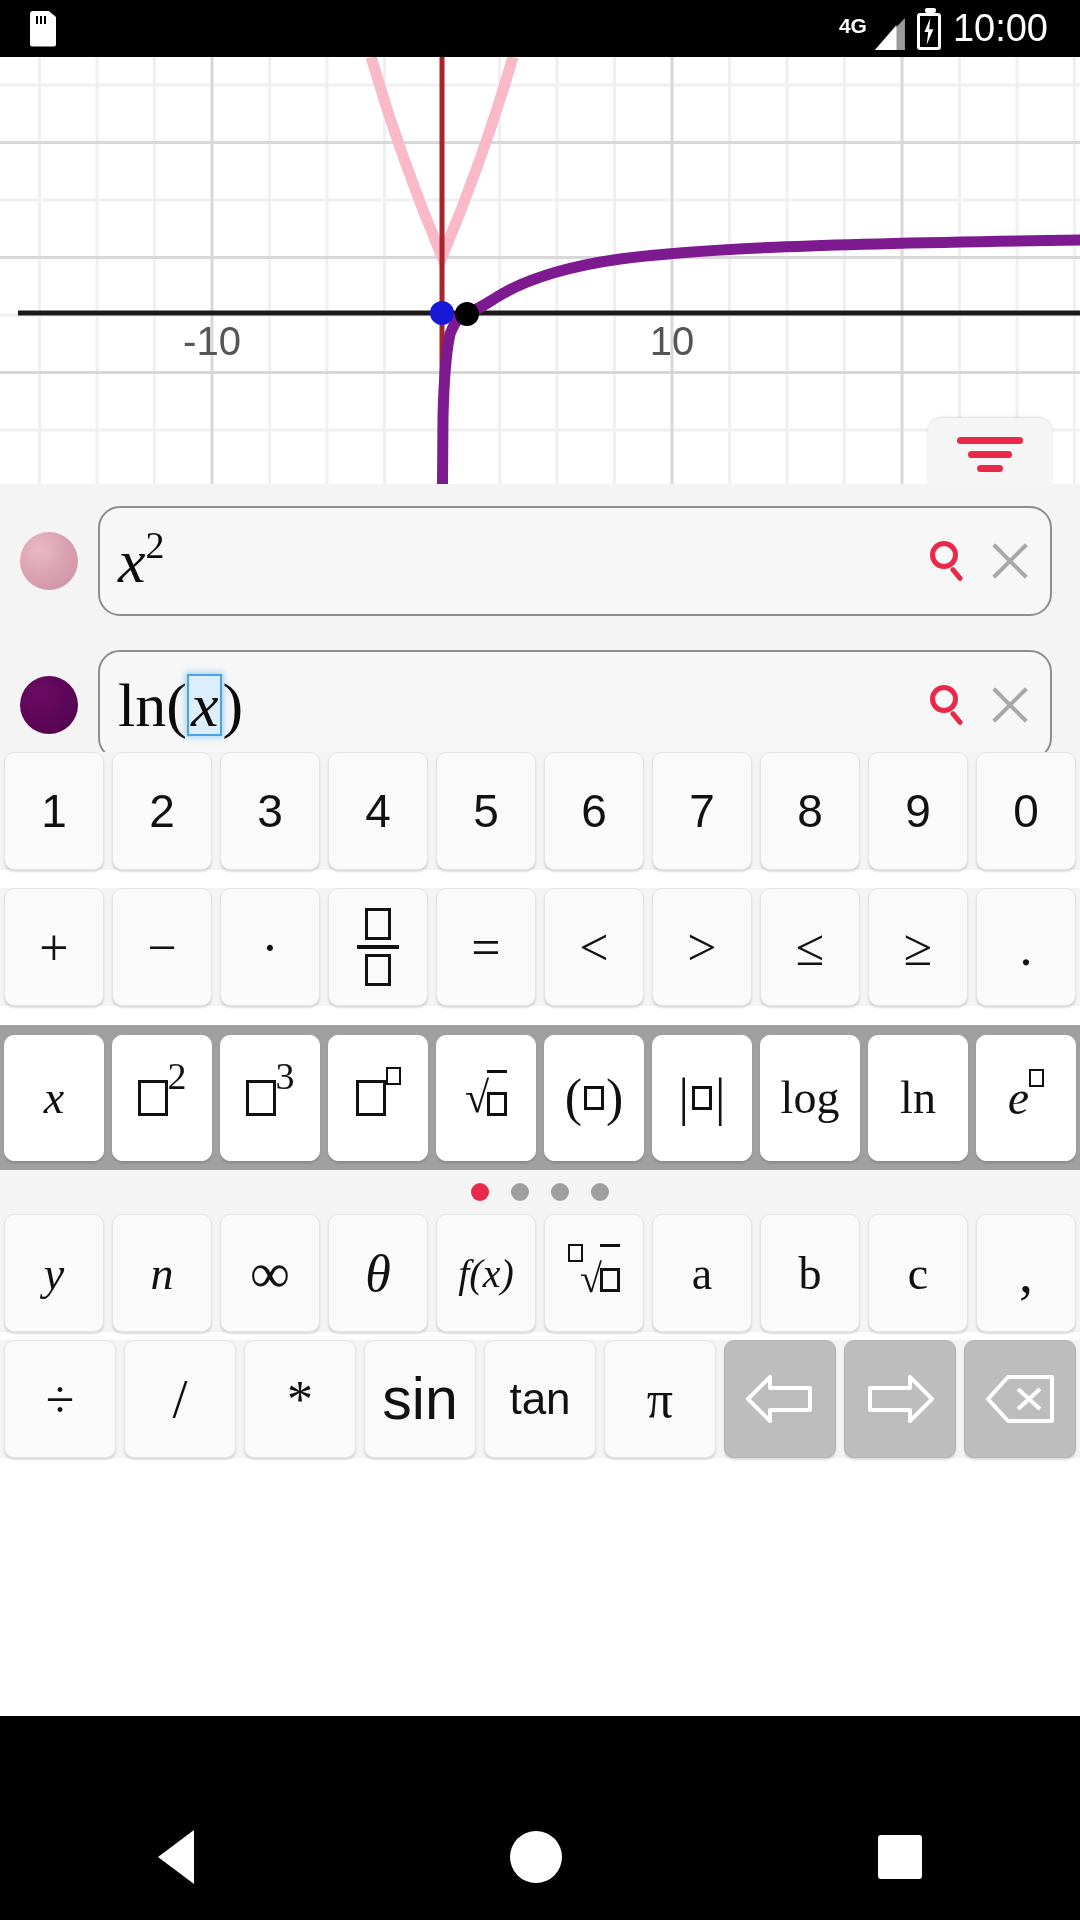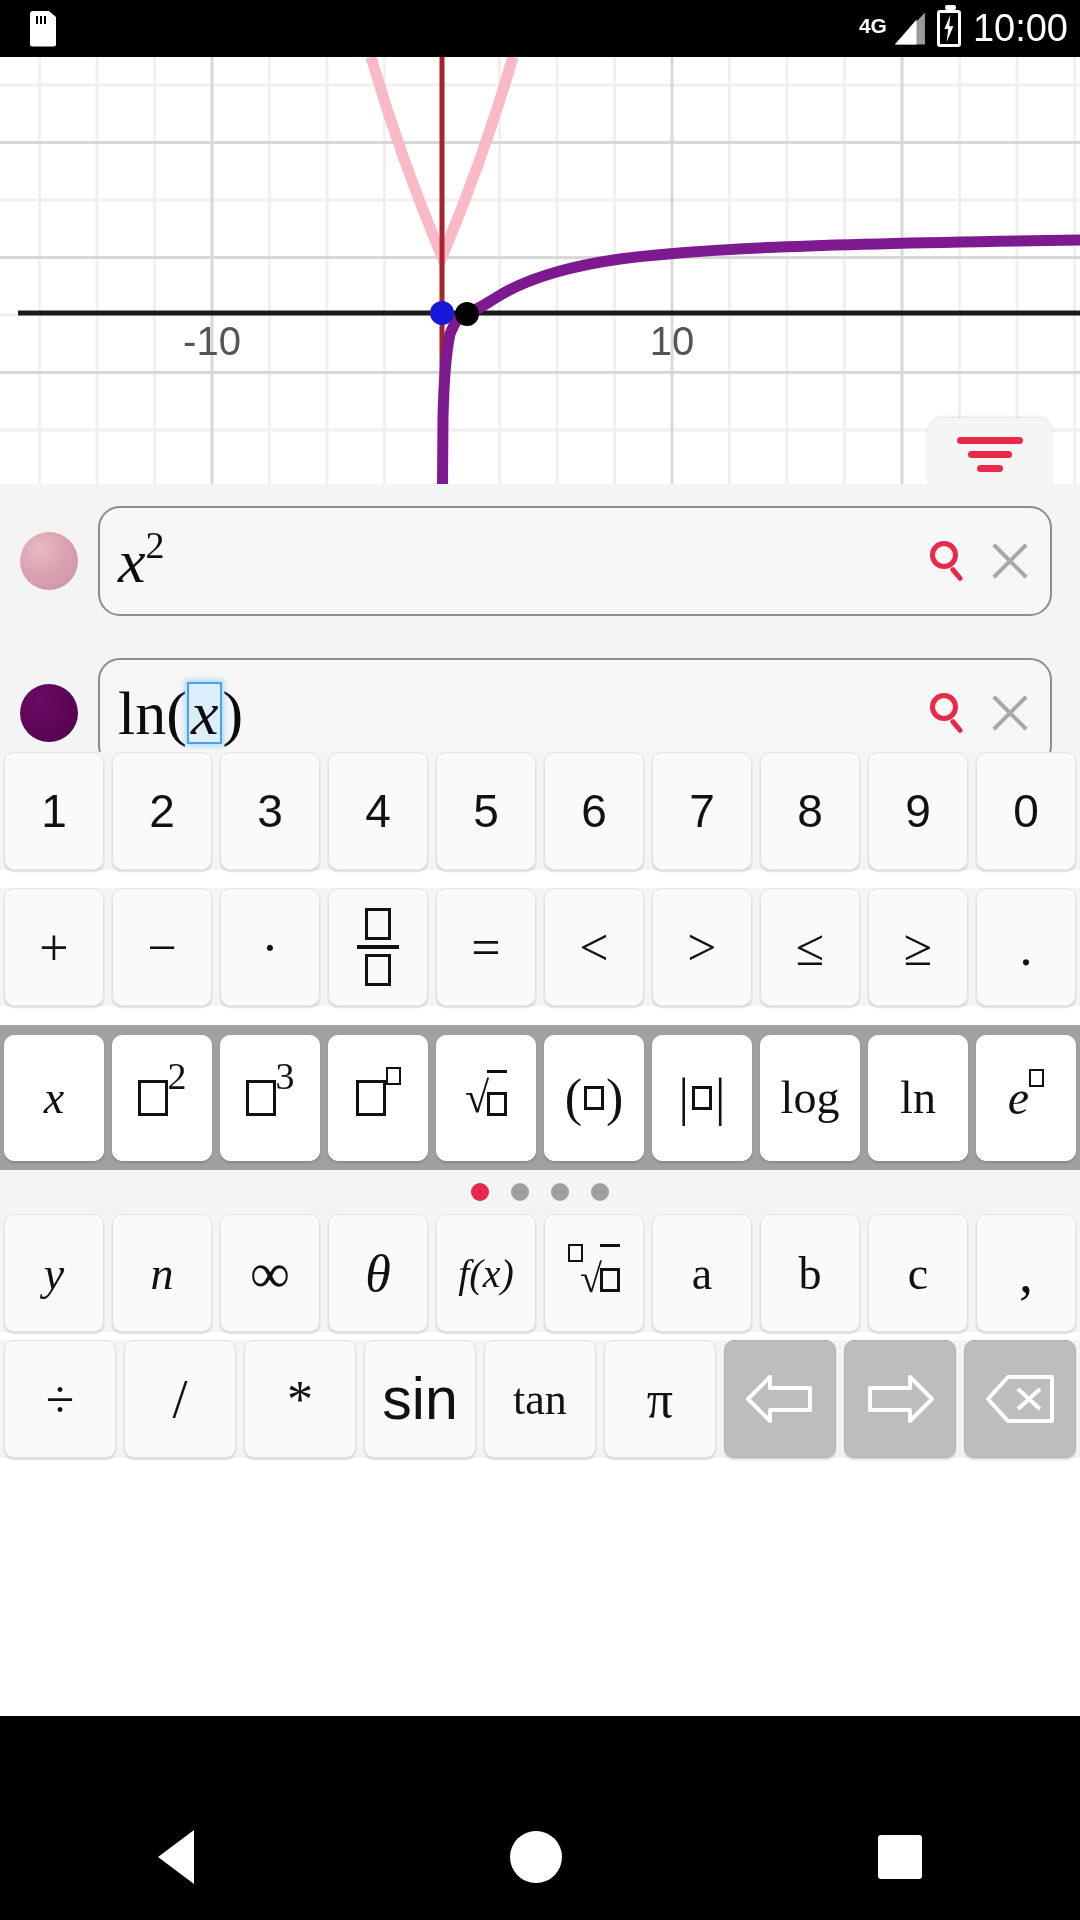--- a/index.html
+++ b/index.html
@@ -13,22 +13,22 @@
 
   
   .statusbar {
     position: absolute; top: 0; left: 0;
     width: 1080px; height: 57px;
     background: #000000;
     display: flex; align-items: center;
   }
   .sb-left { padding-left: 30px; display: flex; align-items: center; }
   .sb-right {
-    margin-left: auto; padding-right: 12px;
-    display: flex; align-items: center; gap: 12px;
+    margin-left: auto; padding-right: 32px;
+    display: flex; align-items: flex-end; gap: 12px;
   }
   .sd-icon { width: 26px; height: 36px; position: relative; }
   .sd-icon .body {
     position: absolute; left: 0; top: 0; width: 26px; height: 36px;
     background: #fff; border-radius: 3px;
     clip-path: polygon(0 0, 70% 0, 100% 18%, 100% 100%, 0 100%);
   }
   .sd-icon .pins {
     position: absolute; left: 6px; top: 5px;
     width: 12px; height: 8px;
@@ -77,21 +77,21 @@
   .expr-panel {
     position: absolute; top: 484px; left: 0;
     width: 1080px; height: 268px;
     background: #f4f4f4;
   }
   .expr-row {
     position: absolute; left: 0; width: 1080px; height: 118px;
     display: flex; align-items: center;
   }
   .expr-row.r1 { top: 18px; }
-  .expr-row.r2 { top: 170px; }
+  .expr-row.r2 { top: 162px; }
   .dot {
     width: 58px; height: 58px; border-radius: 50%;
     margin-left: 20px; flex: 0 0 auto;
   }
   .dot.pink { background: radial-gradient(circle at 34% 30%, #e9b9c4 0%, #dba3b2 45%, #c98fa1 100%); }
   .dot.purple { background: radial-gradient(circle at 34% 30%, #6d0a66 0%, #5d0658 50%, #4e0449 100%); }
   .expr-box {
     flex: 1 1 auto;
     margin-left: 20px; margin-right: 28px;
     height: 110px;
@@ -424,21 +424,21 @@
     <div class="key">b</div>
     <div class="key">c</div>
     <div class="key" style="font-size:56px">,</div>
   </div>
 
   <div class="kb row-funcs kb-row">
     <div class="key" style="font-size:52px">÷</div>
     <div class="key" style="font-size:54px">/</div>
     <div class="key" style="font-size:52px">*</div>
     <div class="key" style="font-family:'Liberation Sans',sans-serif;font-size:59px">sin</div>
-    <div class="key" style="font-family:Liberation Serif, serif;font-size:44px">tan</div>
+    <div class="key" style="font-family:Liberation Sans, sans-serif;font-size:44px">tan</div>
     <div class="key" style="font-size:52px">π</div>
     <div class="key gray">
       <svg class="arrow-ic" viewBox="0 0 72 52">
         <path d="M26 4 L4 26 L26 48 L26 37 L66 37 L66 15 L26 15 Z" fill="none" stroke="#ffffff" stroke-width="4" stroke-linejoin="round"></path>
       </svg>
     </div>
     <div class="key gray">
       <svg class="arrow-ic" viewBox="0 0 72 52">
         <path d="M46 4 L68 26 L46 48 L46 37 L6 37 L6 15 L46 15 Z" fill="none" stroke="#ffffff" stroke-width="4" stroke-linejoin="round"></path>
       </svg>

